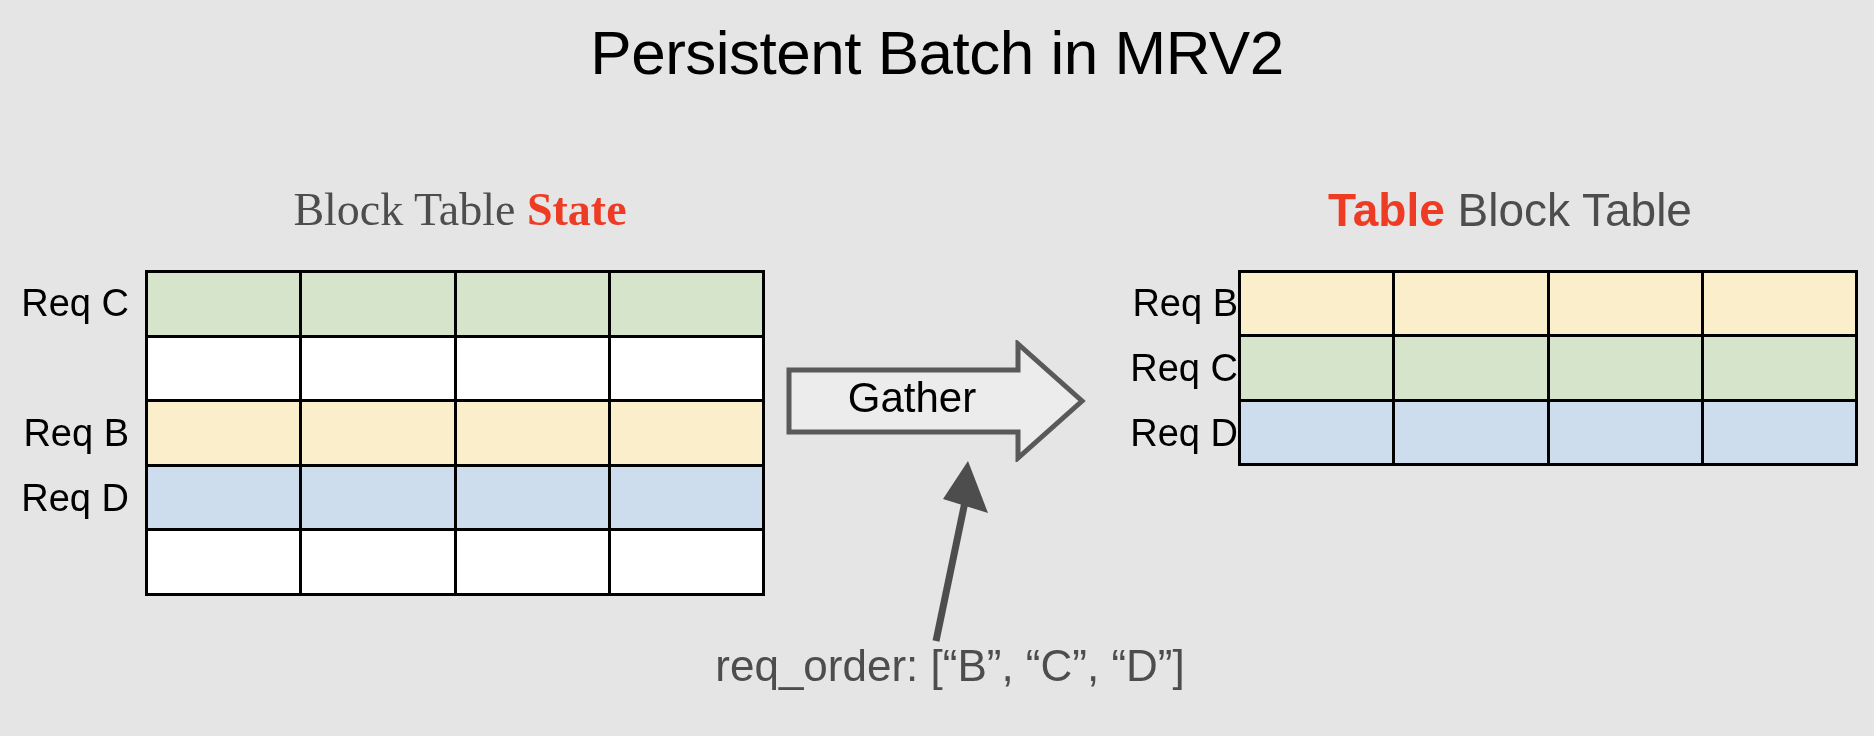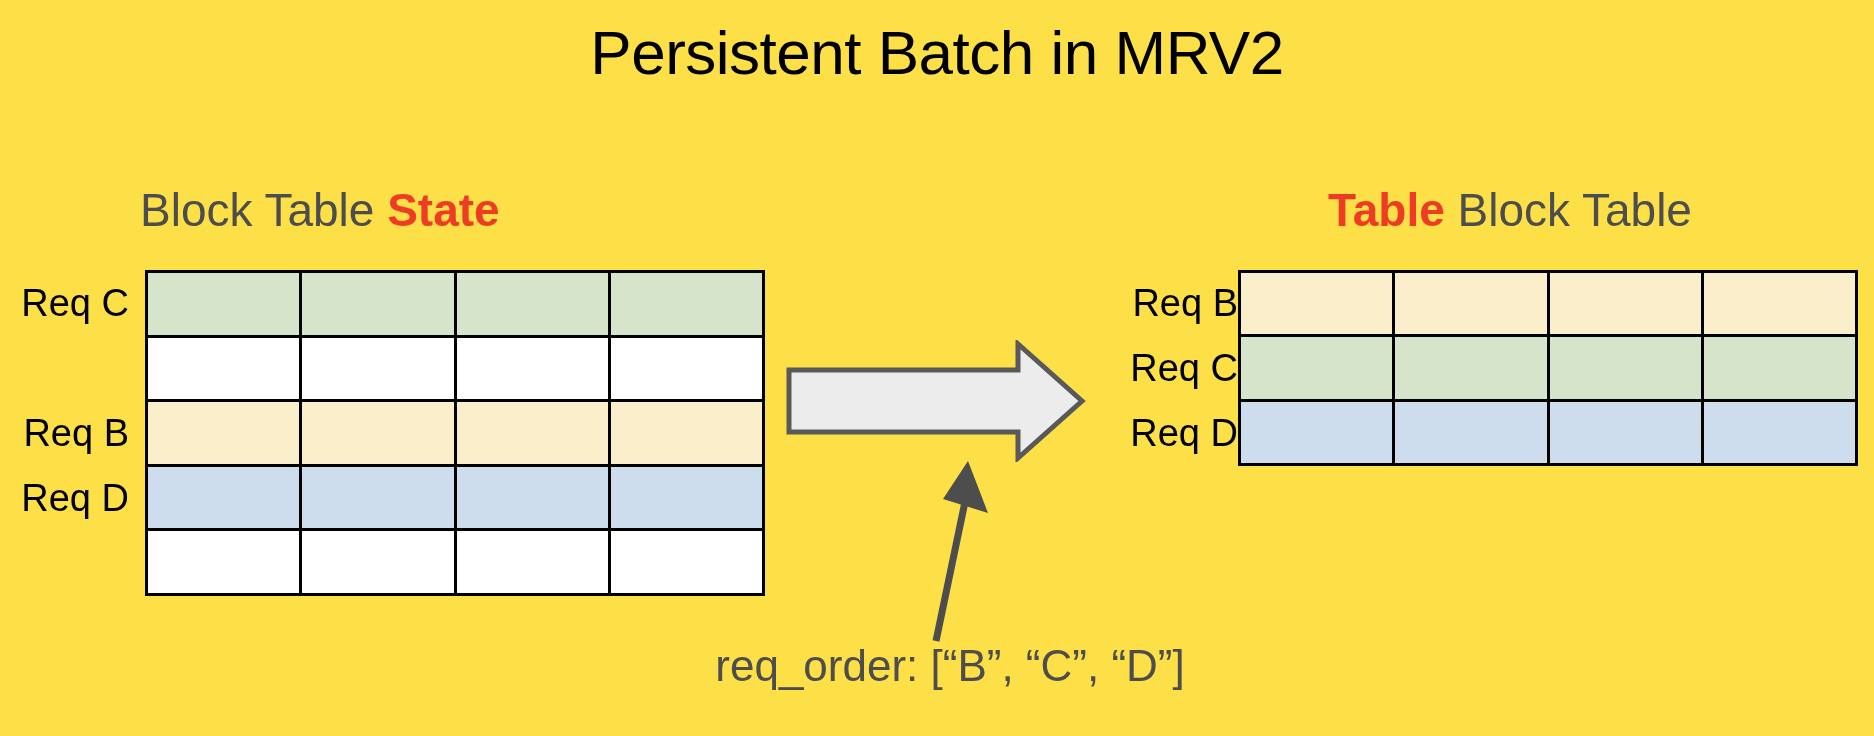--- a/index.html
+++ b/index.html
@@ -8,21 +8,21 @@
     background: #ffffff;
   }
   body {
     font-family: "Liberation Sans", sans-serif;
     -webkit-font-smoothing: antialiased;
   }
   #canvas {
     position: relative;
     width: 1874px;
     height: 736px;
-    background: #fde047;
+    background: #e5e5e5;
     overflow: hidden;
   }
 
   
   .page-title {
     position: absolute;
     left: 0;
     top: 14px;
     width: 1874px;
     text-align: center;
@@ -38,21 +38,21 @@
     position: absolute;
     font-size: 46px;
     line-height: 56px;
     color: #4d4d4d;
     white-space: nowrap;
   }
   .section-heading .accent {
     color: #ee3b24;
     font-weight: bold;
   }
-  #heading-left  { left: 140px;  top: 182px; width: 640px; text-align: left; }
+  #heading-left  { left: 140px;  top: 182px; width: 640px; text-align: center; font-family: Liberation Serif, serif; }
   #heading-right { left: 1130px; top: 182px; width: 760px; text-align: center; }
 
   
   .grid {
     position: absolute;
     display: grid;
     background: #000000;
     border: 3px solid #000000;
     box-sizing: border-box;
     gap: 3px;
@@ -192,20 +192,21 @@
     </div>
   <div id="labels-right">
       <div class="row-label right-side" style="top: 280.65px;">Req B</div>
       <div class="row-label right-side" style="top: 345.95px;">Req C</div>
       <div class="row-label right-side" style="top: 411.25px;">Req D</div>
     </div>
 
   <svg id="gather-arrow" viewBox="0 0 300 122">
     <polygon points="3,30 232,30 232,4 296,61 232,118 232,92 3,92" fill="#ececec" stroke="#595959" stroke-width="5" stroke-linejoin="miter"></polygon>
   </svg>
+  <div id="gather-label">Gather</div>
 
   <svg id="order-pointer" viewBox="0 0 110 190">
     <line x1="36" y1="186" x2="66" y2="42" stroke="#4d4d4d" stroke-width="7" stroke-linecap="butt"></line>
     <polygon points="68,6 88,58 43,44" fill="#4d4d4d"></polygon>
   </svg>
 
   <div id="order-caption">req_order: [“B”, “C”, “D”]</div>
 
 </div>
 

